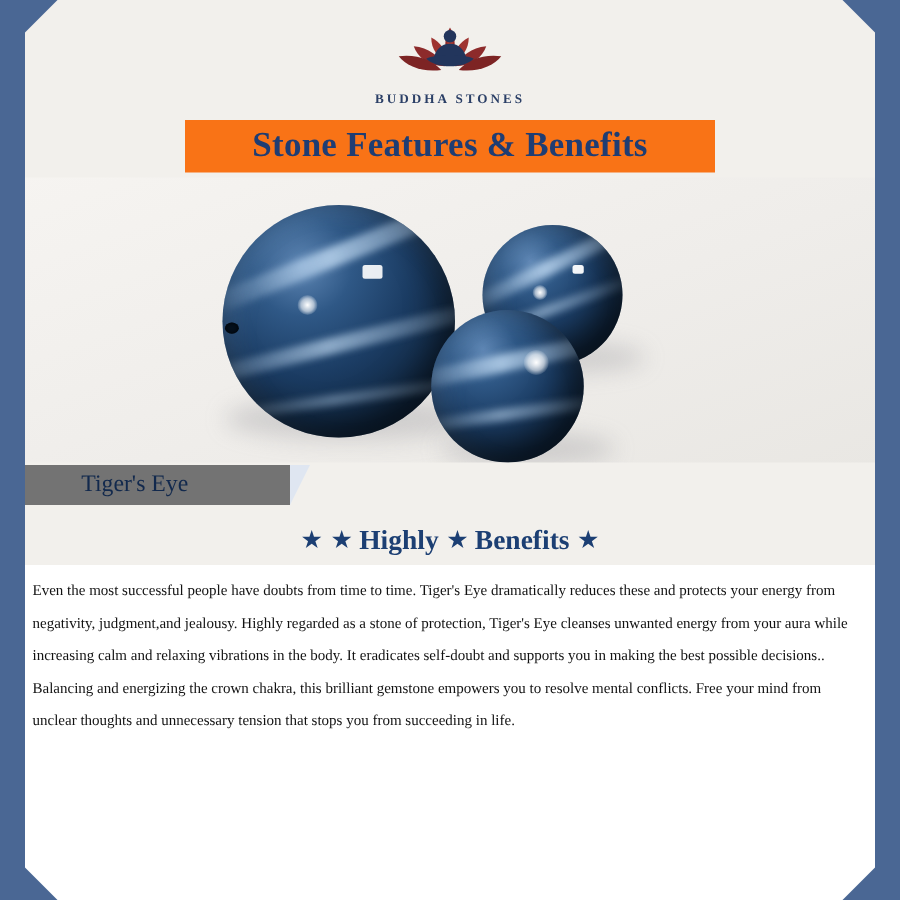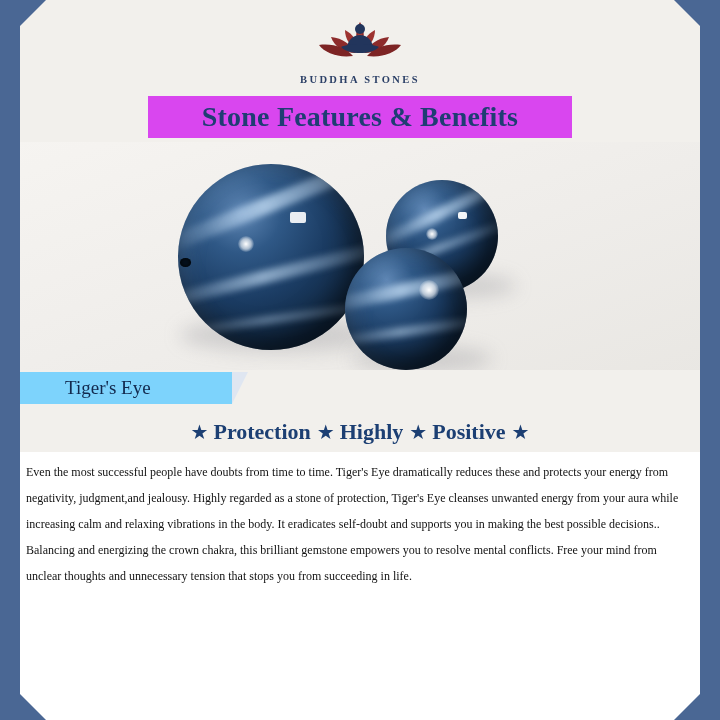--- a/index.html
+++ b/index.html
@@ -90,21 +90,21 @@
     color: #2b3f66;
     font-weight: 700;
     font-family: "Liberation Serif", serif;
   }
 
   
   .title-band {
     position: absolute;
     left: 148px; top: 96px;
     width: 424px; height: 42px;
-    background: #d946ef;
+    background: #f97316;
     z-index: 4;
   }
   .title-band h1 {
     margin: 0;
     font-family: "Liberation Serif", serif;
     font-size: 28px;
     font-weight: 700;
     color: #1f3d73;
     text-align: center;
     line-height: 42px;
@@ -156,21 +156,21 @@
     border-radius: 50%;
     background: #04101d;
     box-shadow: inset 0 0 4px rgba(0,0,0,0.9);
   }
 
   
   .name-tag {
     position: absolute;
     left: 20px; top: 372px;
     width: 212px; height: 32px;
-    background: #7dd3fc;
+    background: #737373;
     z-index: 4;
   }
   .name-tag .clip {
     position: absolute;
     right: -16px; top: 0;
     width: 0; height: 0;
     border-top: 32px solid #dfe6f1;
     border-right: 16px solid transparent;
   }
   .name-tag span.label {
@@ -294,29 +294,28 @@
   </div>
 
   <div class="name-tag">
     <div class="clip"></div>
     <span class="label">Tiger's Eye</span>
   </div>
 
   <div class="benefits">
     <div class="benefit">
       <span class="star">★</span>
-      <span class="btext">Protection</span>
     </div>
     <div class="benefit">
       <span class="star">★</span>
       <span class="btext">Highly</span>
     </div>
     <div class="benefit">
       <span class="star">★</span>
-      <span class="btext">Positive</span>
+      <span class="btext">Benefits</span>
     </div>
     <div class="benefit">
       <span class="star">★</span>
     </div>
   </div>
 
   <div class="desc">
     <p>Even the most successful people have doubts from time to time. Tiger's Eye dramatically reduces these and protects your energy from negativity, judgment,and jealousy. Highly regarded as a stone of protection, Tiger's Eye cleanses unwanted energy from your aura while increasing calm and relaxing vibrations in the body. It eradicates self-doubt and supports you in making the best possible decisions.. Balancing and energizing the crown chakra, this brilliant gemstone empowers you to resolve mental conflicts. Free your mind from unclear thoughts and unnecessary tension that stops you from succeeding in life.</p>
   </div>
 

